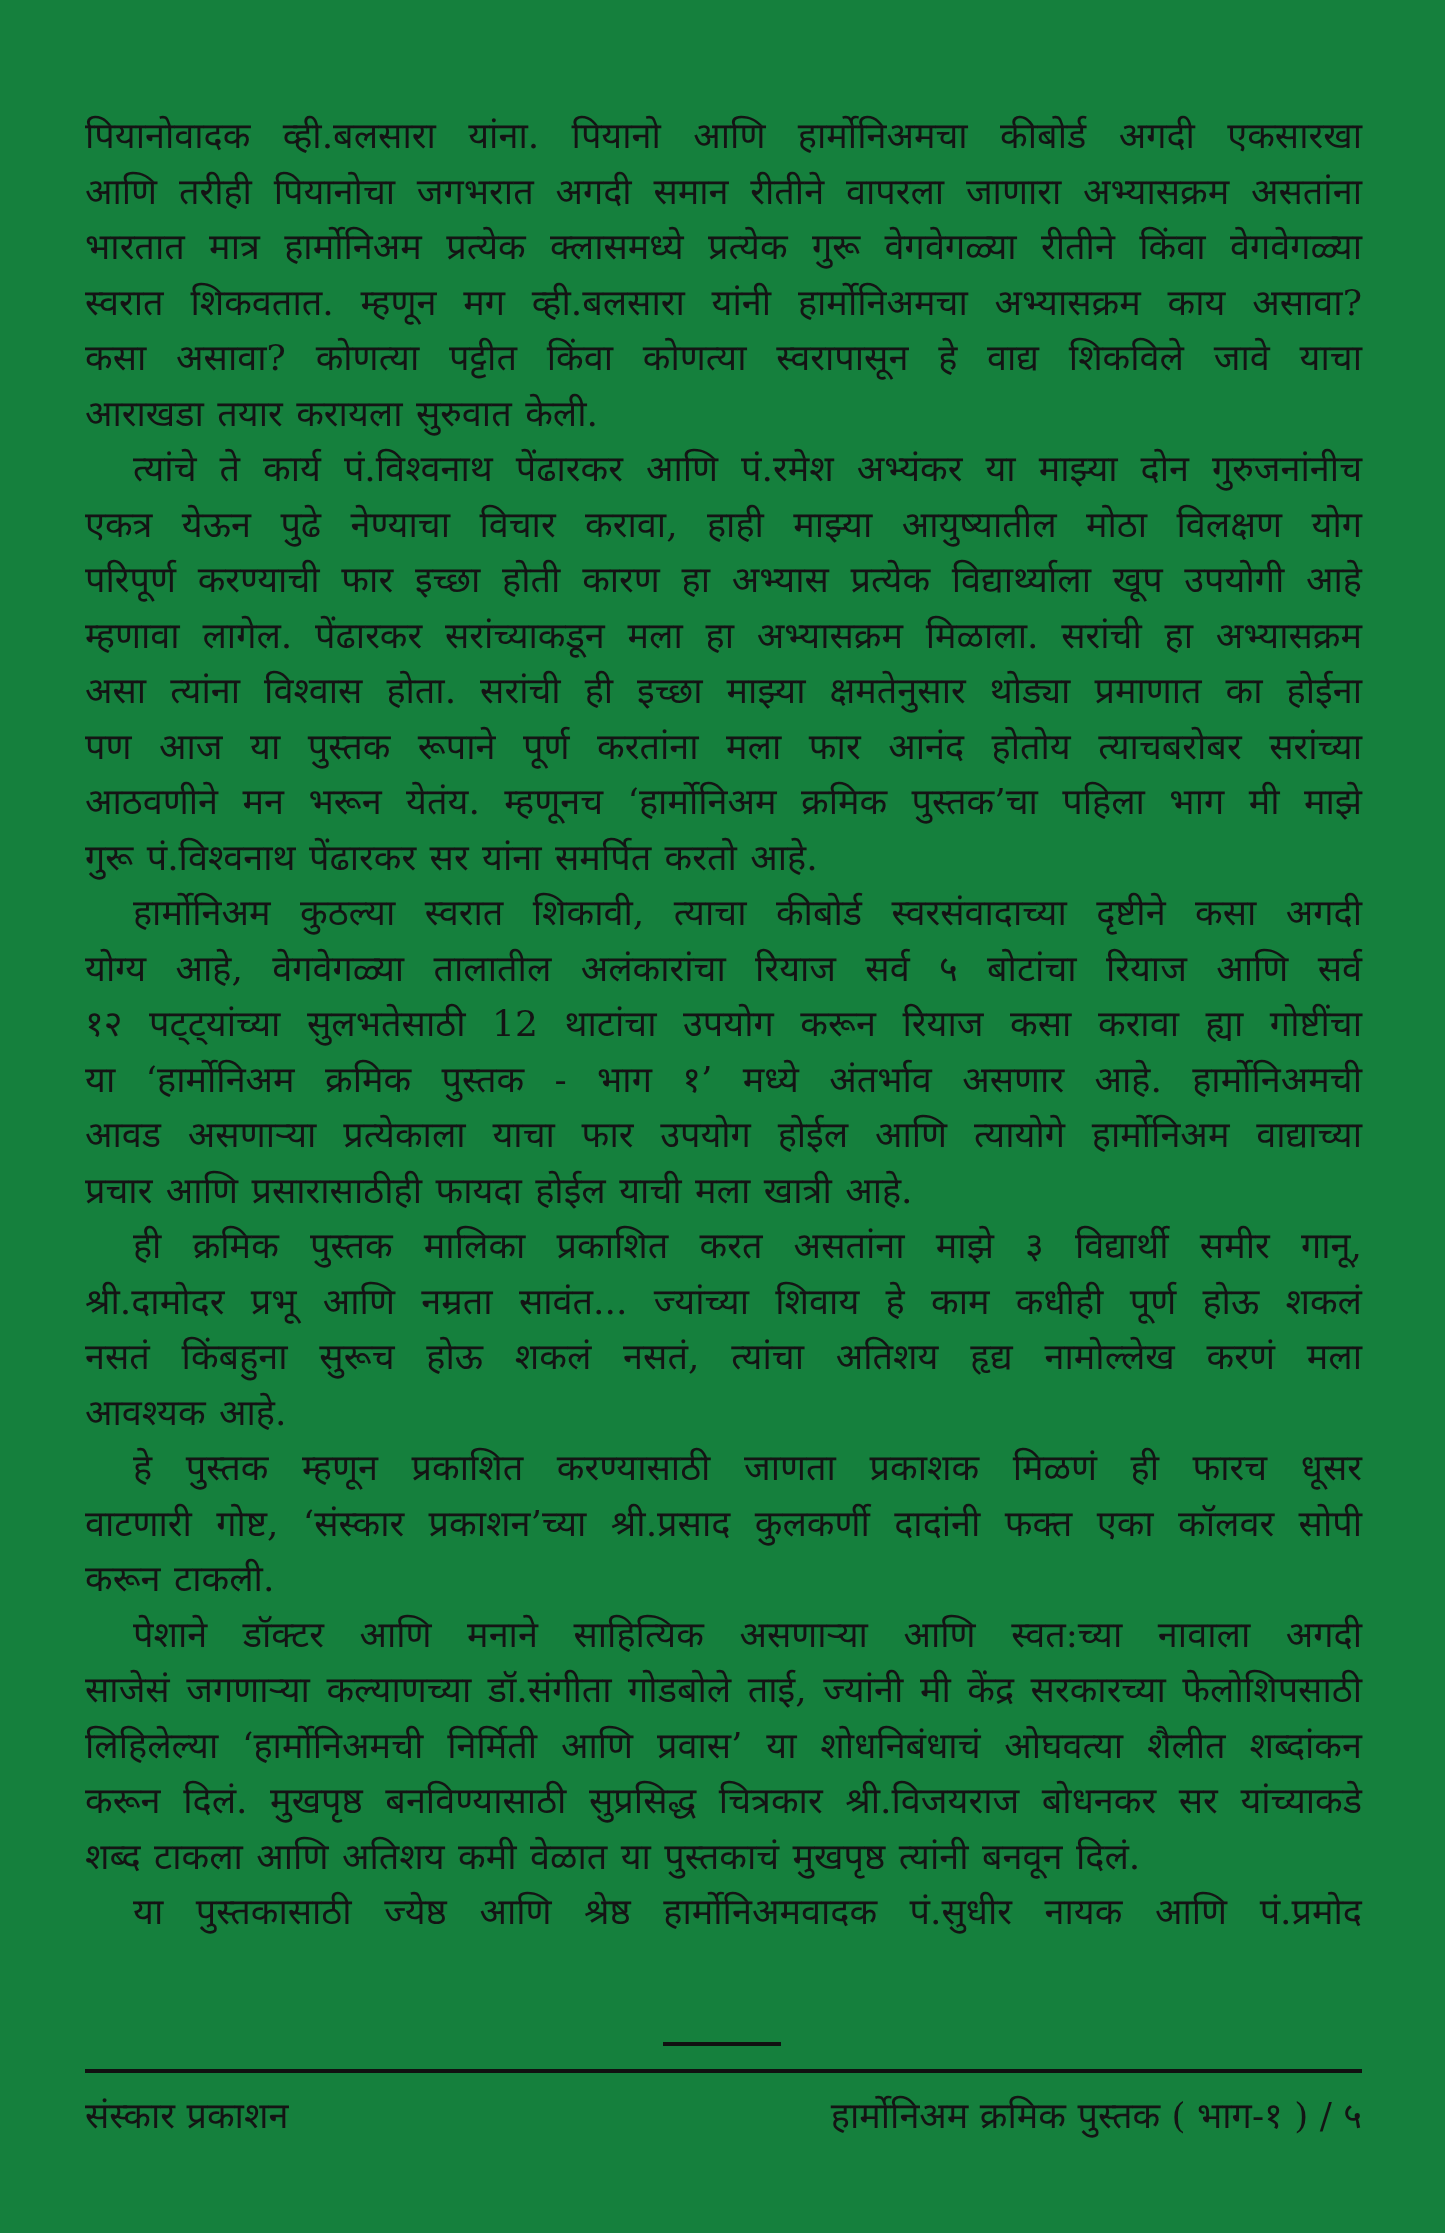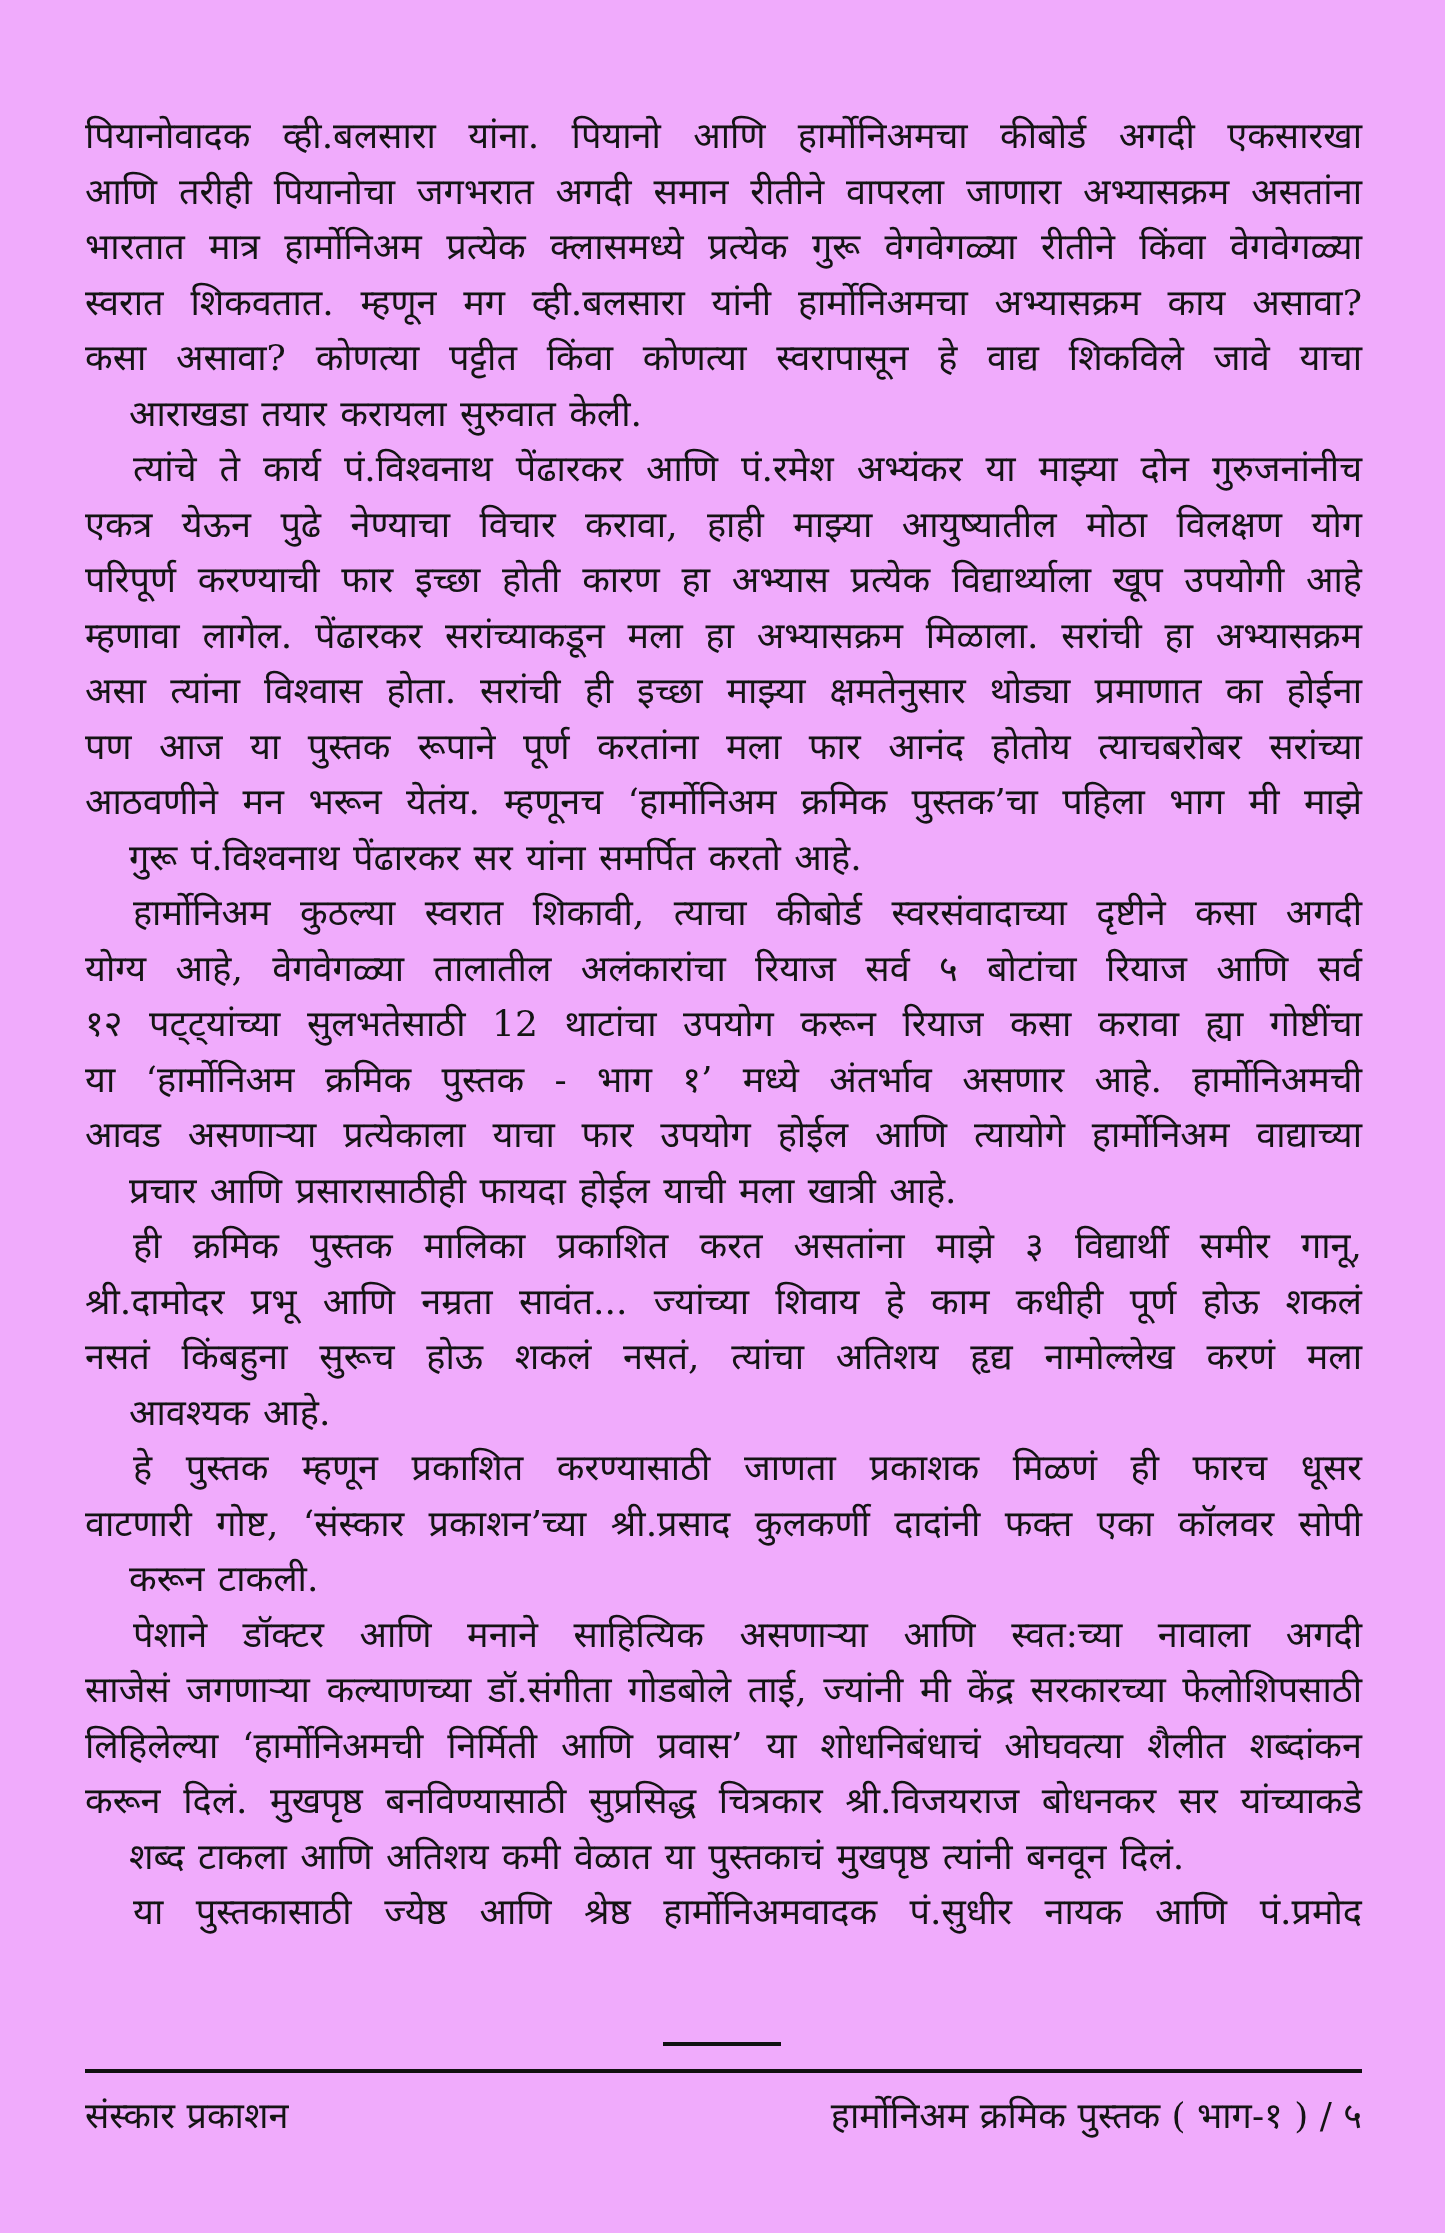--- a/index.html
+++ b/index.html
@@ -5,41 +5,40 @@
   html, body {
     margin: 0;
     padding: 0;
     background: #e8e8e8;
   }
   .page {
     position: relative;
     width: 1445px;
     height: 2233px;
     margin: 0 auto;
-    background: #f0abfc;
+    background: #15803d;
     font-family: "DejaVu Serif", "DejaVu Sans", serif;
     color: #141414;
     overflow: hidden;
   }
   .content {
     position: absolute;
     left: 85px;
     top: 108px;
     width: 1277px;
   }
   .line {
     font-size: 36px;
     line-height: 55.5px;
     text-align: justify;
     text-align-last: justify;
     word-spacing: 2px;
   }
   .line.last {
     text-align-last: left;
-    margin-left: 44px;
   }
   .line.indent {
     text-indent: 48px;
   }
   .end-dash {
     position: absolute;
     left: 663px;
     top: 2042px;
     width: 118px;
     height: 0;

